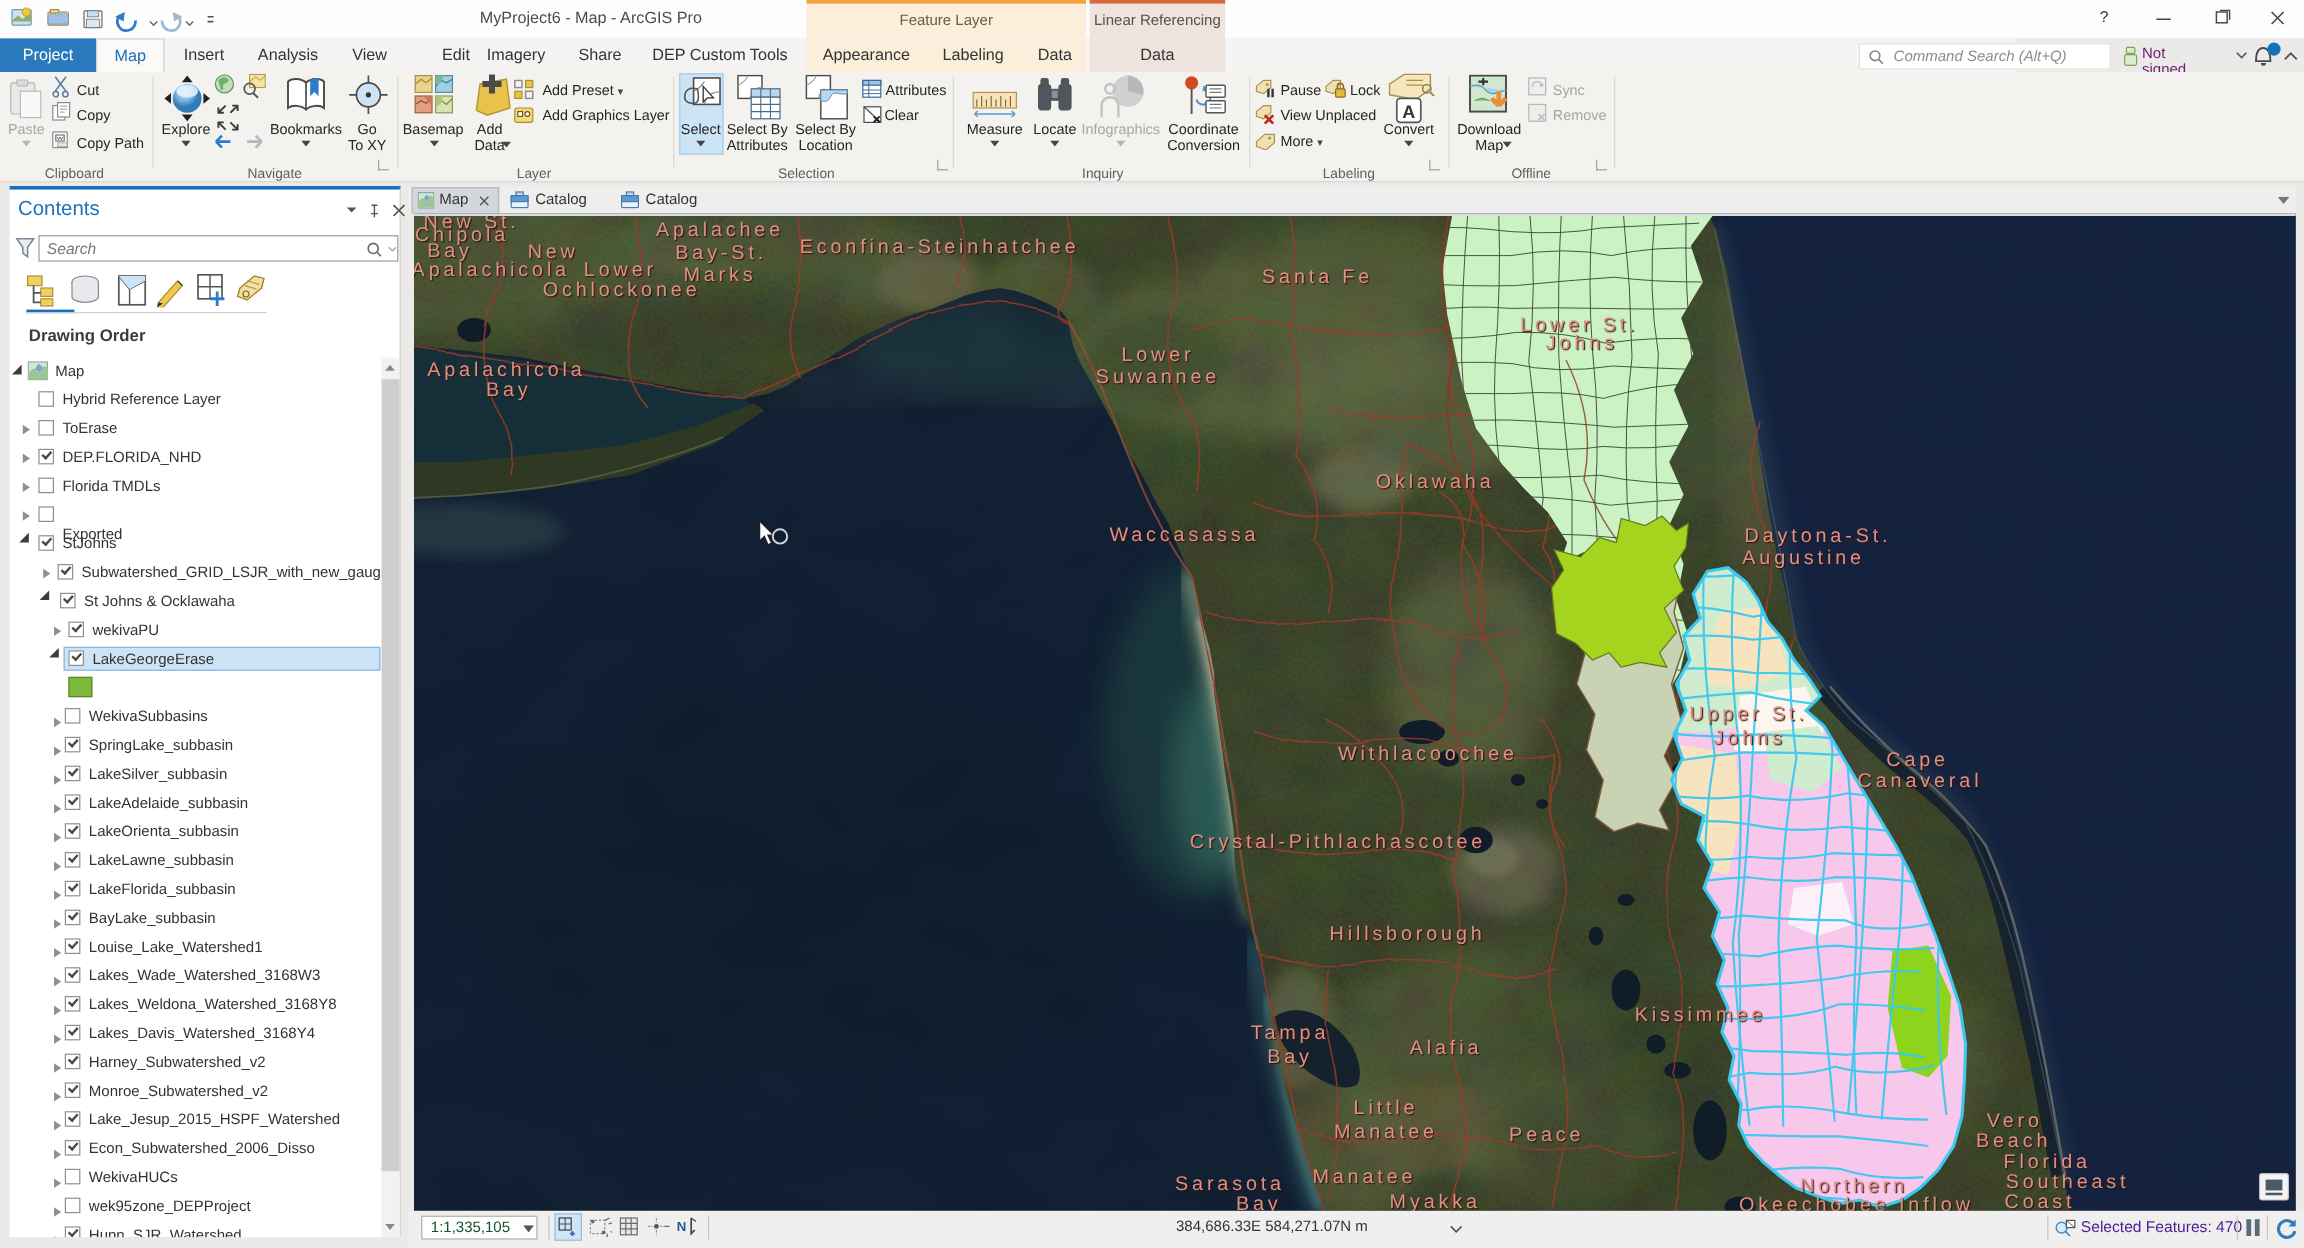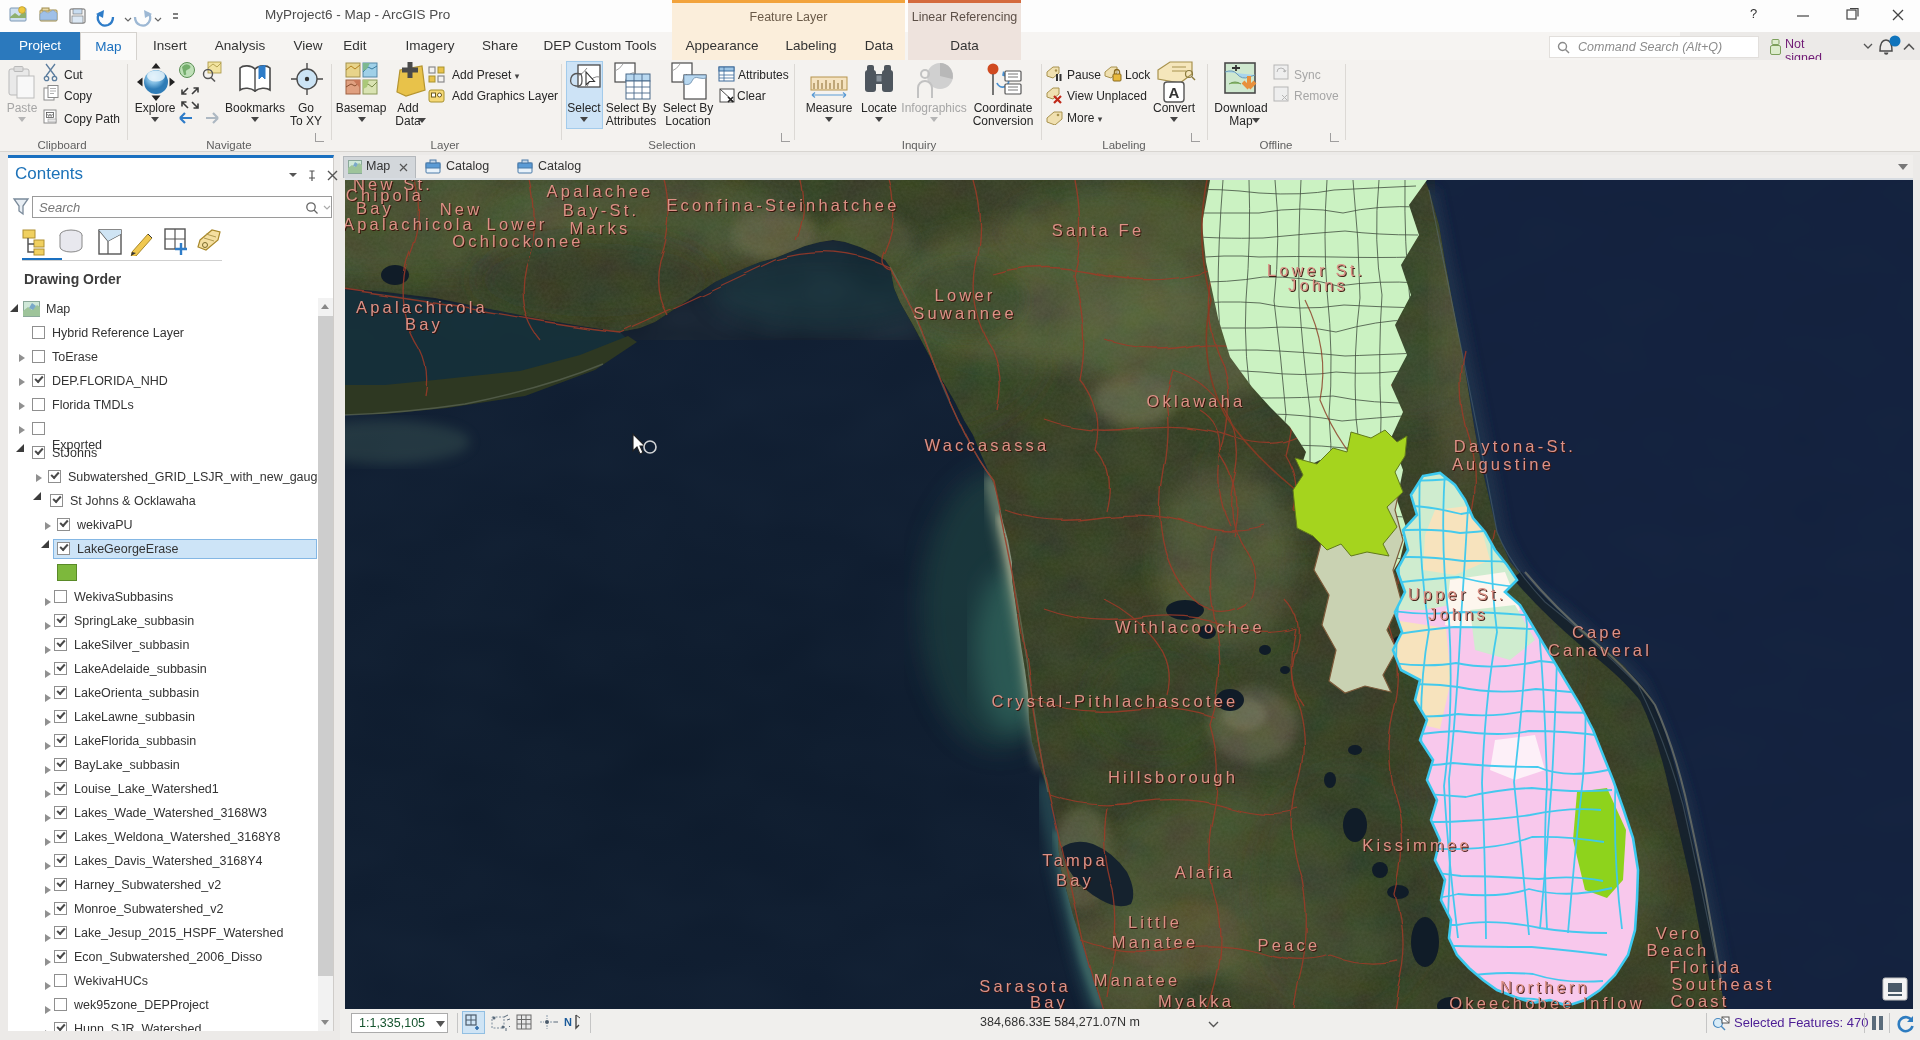--- a/index.html
+++ b/index.html
@@ -39,39 +39,39 @@
       <rect x="65" y="4" width="9" height="5" fill="#c8dcF0" stroke="#6b6b6b" stroke-width=".6"></rect>
       <rect x="64" y="11" width="11" height="7" fill="#dce8f4" stroke="#6b6b6b" stroke-width=".6"></rect>
  <path d="M92 8 q-4 4 -1 9 q3 5 9 3 q5-2 5-8" fill="none" stroke="#2e7cc8" stroke-width="2.3"></path>
       <path d="M88 9 l8-4 -1 8z" fill="#2e7cc8"></path>
  <path d="M117 13 l3 3 3-3" fill="none" stroke="#666" stroke-width="1.2"></path>
  <path d="M140 8 q4 4 1 9 q-3 5-9 3 q-5-2-5-8" fill="none" stroke="#9db8d4" stroke-width="2.3"></path>
       <path d="M144 9 l-8-4 1 8z" fill="#9db8d4"></path>
  <path d="M147 13 l3 3 3-3" fill="none" stroke="#666" stroke-width="1.2"></path>
  <path d="M165 9 h8 M165 13 h5 M172 12 l2 2 2-2" fill="none" stroke="#555" stroke-width="1.3"></path>
 </svg>
-<div class="abs" style="left:265px;top:7px;width:320px;text-align:left;font-size:13.5px;color:#4d4d4d">MyProject6 - Map - ArcGIS Pro</div>
+<div class="abs" style="left:265px;top:7px;width:320px;text-align:right;font-size:13.5px;color:#4d4d4d">MyProject6 - Map - ArcGIS Pro</div>
 <div class="abs" style="left:672px;top:0;width:233px;height:32px;background:#fbeedb;border-top:3px solid #f2a33c;text-align:center;font-size:12.5px;color:#6a5a48;line-height:29px">Feature Layer</div>
 <div class="abs" style="left:908px;top:0;width:113px;height:32px;background:#eee3dd;border-top:3px solid #d46a3d;text-align:center;font-size:12.5px;color:#5c4f47;line-height:29px">Linear Referencing</div>
 <div class="abs" style="left:1745px;top:6px;width:17px;font-size:13px;color:#333;text-align:center">?</div>
 <svg class="abs" style="left:1795px;top:8px" width="120" height="16" viewBox="0 0 120 16">
  <path d="M2 8 h12" stroke="#444" stroke-width="1.2"></path>
  <rect x="52" y="2" width="9" height="9" fill="none" stroke="#444" stroke-width="1.2"></rect>
       <path d="M54 2 v-0 m0 0 h0" stroke="#444"></path>
       <path d="M55 0.5 h8 v8" fill="none" stroke="#444" stroke-width="1.2"></path>
  <path d="M98 2 l10 10 M108 2 l-10 10" stroke="#444" stroke-width="1.3"></path>
 </svg>
 </div>
 <div id="tabrow">
 <div class="rtab" style="left:0;width:80px;background:#2b79bd;color:#fff">Project</div>
 <div class="rtab" style="left:80px;width:57px;background:#fbfaf9;border:1px solid #d5d2ce;border-bottom:none;color:#1a6fbe">Map</div>
 <div class="rtab" style="left:140px;width:60px">Insert</div>
 <div class="rtab" style="left:205px;width:70px">Analysis</div>
 <div class="rtab" style="left:280px;width:56px">View</div>
-<div class="rtab" style="left:331px;width:48px">Edit</div>
+<div class="rtab" style="left:356px;width:48px">Edit</div>
 <div class="rtab" style="left:393px;width:74px">Imagery</div>
 <div class="rtab" style="left:470px;width:60px">Share</div>
 <div class="rtab" style="left:532px;width:136px">DEP Custom Tools</div>
 <div class="abs" style="left:672px;top:0;width:233px;height:28px;background:#fbeedb"></div>
 <div class="rtab" style="left:680px;width:84px">Appearance</div>
 <div class="rtab" style="left:773px;width:76px">Labeling</div>
 <div class="rtab" style="left:855px;width:48px">Data</div>
 <div class="abs" style="left:908px;top:0;width:113px;height:28px;background:#eee3dd"></div>
 <div class="rtab" style="left:908px;width:113px">Data</div>
 <div class="abs" style="left:1549px;top:4px;width:210px;height:22px;background:#fff;border:1px solid #e2dfdc">

